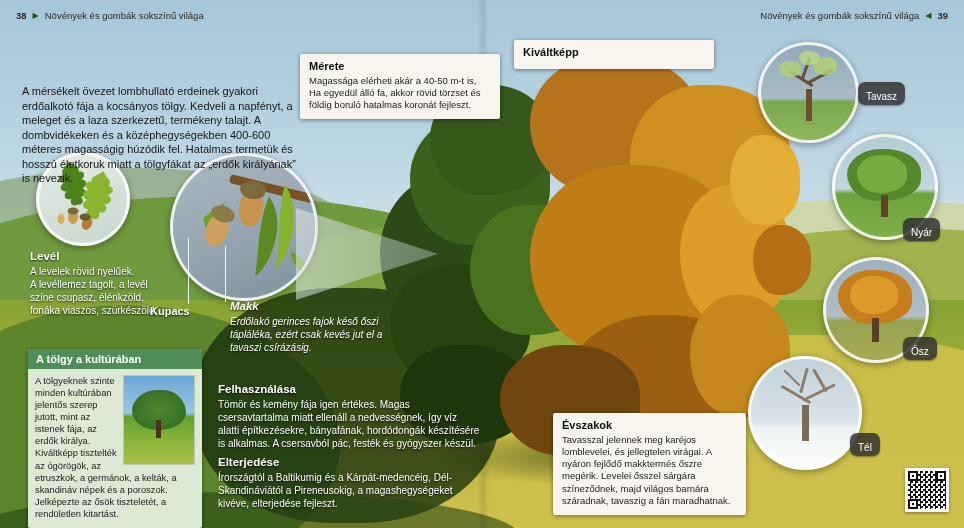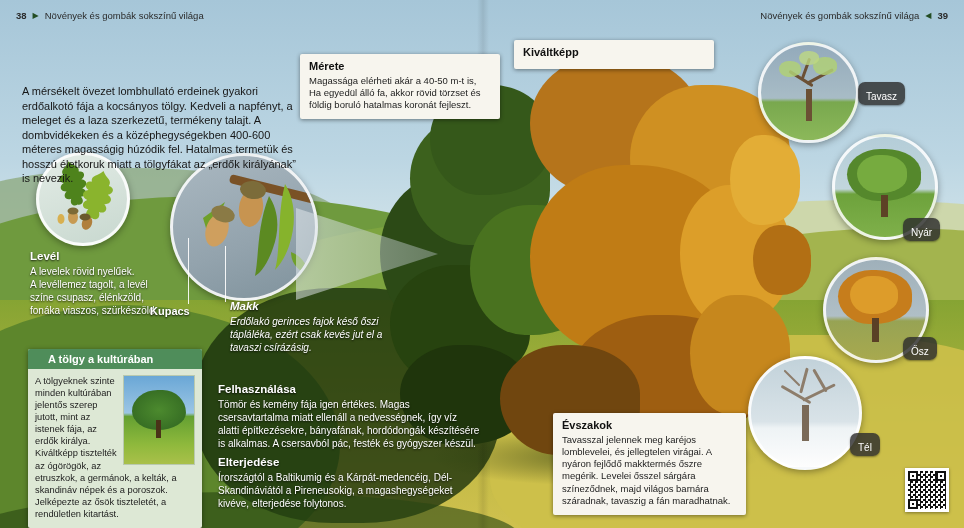--- a/index.html
+++ b/index.html
@@ -46,21 +46,21 @@
   .callout h3{margin:0 0 3px;font-size:11px;color:#101010;}
   .callout p{margin:0;font-size:9.5px;line-height:1.28;color:#222;}
 
   .overlay{position:absolute;color:#fff;text-shadow:0 1px 2px rgba(0,0,0,.8);z-index:8;}
   .overlay h3{margin:0 0 3px;font-size:11.5px;}
   .overlay p{margin:0;font-size:10px;line-height:1.3;}
   .pre{white-space:pre-line;}
   .tag-label{position:absolute;color:#fff;font-weight:bold;font-size:11px;text-shadow:0 1px 2px rgba(0,0,0,.85);z-index:8;}
 
   .culture-box{position:absolute;left:28px;top:349px;width:174px;background:#dde8d5;border-radius:2px;box-shadow:0 1px 5px rgba(0,0,0,.45);z-index:9;overflow:hidden;}
-  .culture-box .cb-head{background:#4f8d5a;color:#fff;font-weight:bold;font-size:11px;padding:4px 20px;}
+  .culture-box .cb-head{background:#4f8d5a;color:#fff;font-weight:bold;font-size:11px;padding:4px 8px;}
   .culture-box .cb-body{padding:6px 7px 8px;font-size:9.3px;line-height:1.3;color:#1c1c1c;}
   .cb-photo{float:right;width:70px;height:88px;margin:0 0 3px 5px;border:1px solid #b9c9ae;position:relative;overflow:hidden;background:linear-gradient(180deg,#6aa7d6 0%,#9cc6e4 42%,#64a032 46%,#8fb93c 78%,#a9c04a 100%);}
   .cb-crown{position:absolute;left:8px;top:14px;width:54px;height:40px;background:radial-gradient(ellipse,#4c8a2e,#2f6420);border-radius:50% 45% 55% 50%/55% 60% 45% 50%;}
   .cb-trunk{position:absolute;left:32px;top:44px;width:5px;height:18px;background:#4a3318;}
 
   .season-badge{position:absolute;background:rgba(45,45,45,.82);color:#fff;font-weight:normal;font-size:10px;padding:9px 8px 3px;border-radius:7px;z-index:9;box-shadow:0 1px 2px rgba(0,0,0,.4);}
 
   .s-trunk{position:absolute;background:#6b5034;}
   .s-branch{position:absolute;background:#6b5034;border-radius:2px;}
   .w-branch{position:absolute;background:#8d7d6b;border-radius:2px;}
@@ -181,21 +181,21 @@
     <p>Erdőlakó gerinces fajok késő őszi tápláléka, ezért csak kevés jut el a tavaszi csírázásig.</p>
   </div>
 
   <div class="overlay" style="left:218px;top:383px;width:262px;">
     <h3>Felhasználása</h3>
     <p>Tömör és kemény fája igen értékes. Magas csersavtartalma miatt ellenáll a nedvességnek, így víz alatti építkezésekre, bányafának, hordódongák készítésére is alkalmas. A csersavból pác, festék és gyógyszer készül.</p>
   </div>
 
   <div class="overlay" style="left:218px;top:456px;width:268px;">
     <h3>Elterjedése</h3>
-    <p>Írországtól a Baltikumig és a Kárpát-medencéig, Dél-Skandináviától a Pireneusokig, a magashegységeket kivéve, elterjedése folytonos.</p>
+    <p>Írországtól a Baltikumig és a Kárpát-medencéig, Dél-Skandináviától a Pireneusokig, a magashegységeket kivéve, elterjedése fejleszt.</p>
   </div>
 
   <div class="culture-box">
     <div class="cb-head">A tölgy a kultúrában</div>
     <div class="cb-body">
       <span class="cb-photo">
         <span class="cb-crown"></span>
         <span class="cb-trunk"></span>
       </span>
       <span>A tölgyeknek szinte minden kultúrában jelentős szerep jutott, mint az istenek fája, az erdők királya. Kiváltképp tisztelték az ógörögök, az etruszkok, a germánok, a kelták, a skandináv népek és a poroszok. Jelképezte az ősök tiszteletét, a rendületlen kitartást.</span>

